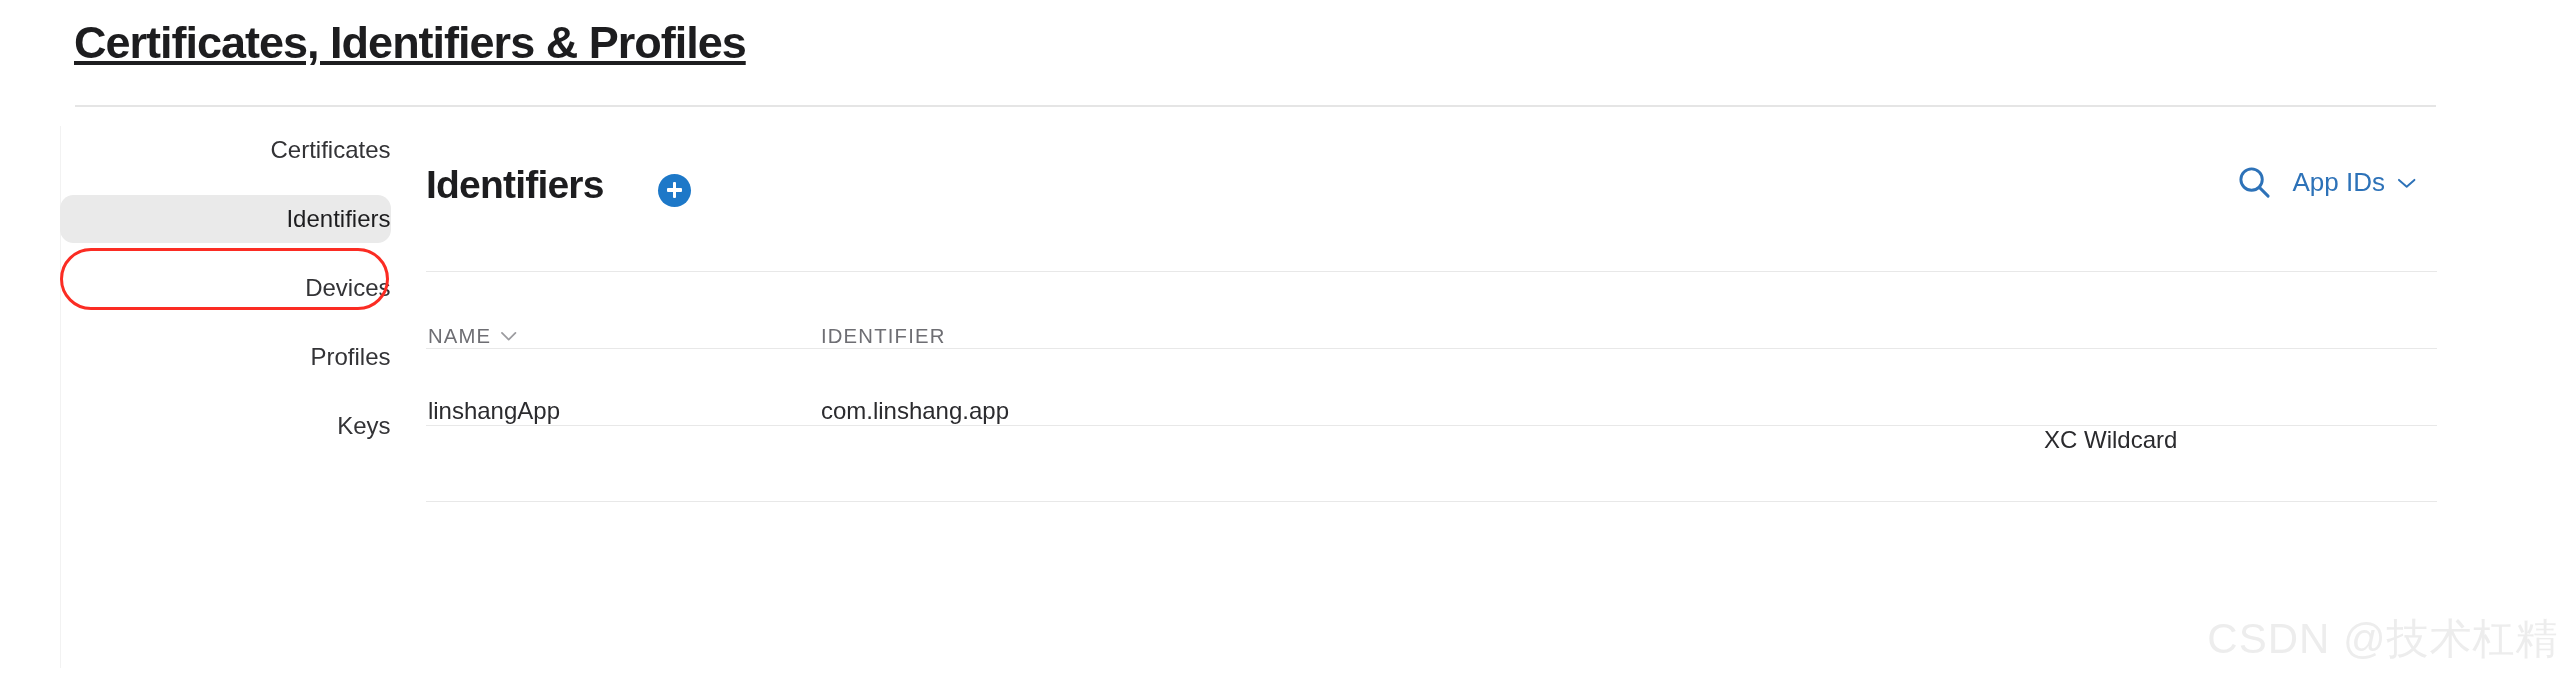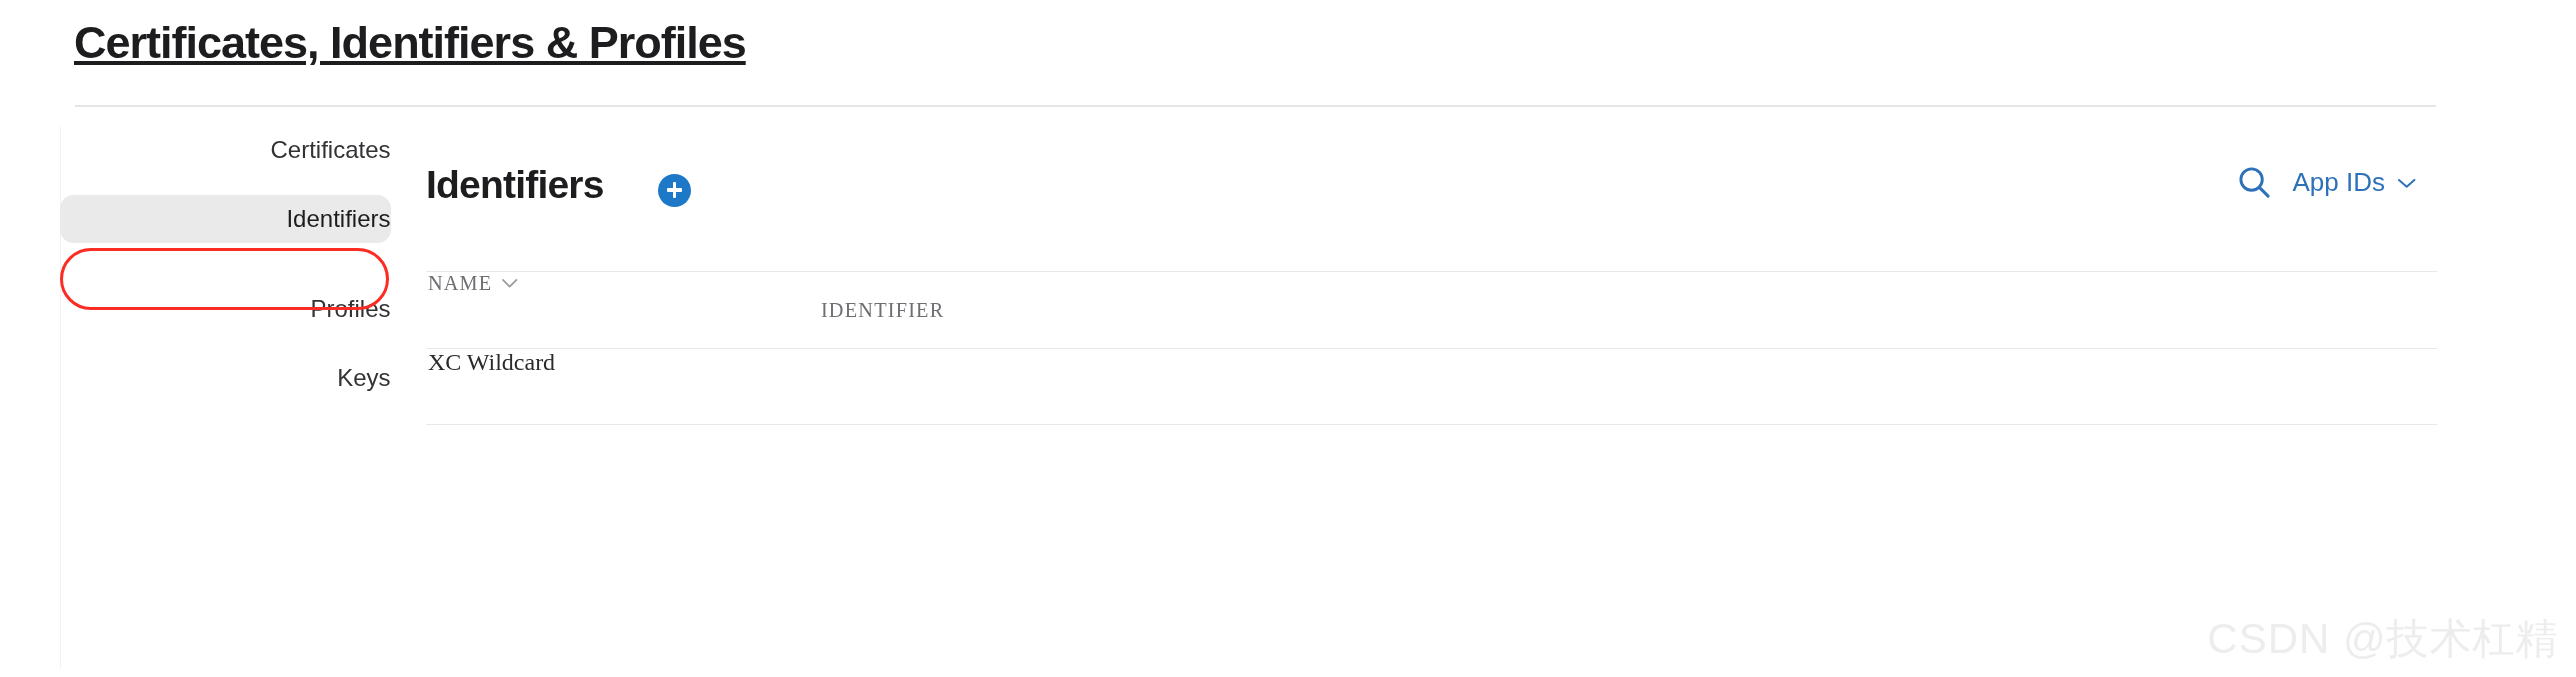--- a/index.html
+++ b/index.html
@@ -168,25 +168,24 @@
   
   #table {
     position: absolute;
     left: 0;
     top: 271px;
     width: 2011px;
   }
   .trow {
     position: relative;
     display: flex;
-    align-items: flex-start;
+    align-items: flex-end;
     height: 77px;
     border-top: 1.9px solid #e8e8e8;
     box-sizing: border-box;
-    font-family: Liberation Serif, serif;
   }
   .trow.last { border-bottom: 1.9px solid #e8e8e8; flex-direction: column; }
   .col-name  { width: 393px; flex: 0 0 393px; padding-left: 1.9px; }
   .col-ident { flex: 1 1 auto; margin-top: 27px; }
   .head-cell {
     font-size: 20.3px;
     color: #6e6e73;
     letter-spacing: 1.2px;
     display: flex;
     align-items: center;
@@ -221,20 +220,23 @@
 <div id="sidebar-rule"></div>
 <nav id="sidebar">
   <div class="nav-item">
     <span>Certificates</span>
   </div>
   <div class="nav-gap"></div>
   <div class="nav-item selected">
     <span>Identifiers</span>
   </div>
   <div class="nav-gap"></div>
+  <div class="nav-item">
+    <span>Devices</span>
+  </div>
   <div class="nav-gap"></div>
   <div class="nav-item">
     <span>Profiles</span>
   </div>
   <div class="nav-gap"></div>
   <div class="nav-item">
     <span>Keys</span>
   </div>
   <div class="nav-gap"></div>
 </nav>
@@ -267,20 +269,24 @@
         <span>NAME</span>
         <svg class="sort-chevron" viewBox="0 0 18 11">
           <polyline points="2,2 9,9 16,2" fill="none" stroke="#9b9b9f" stroke-width="1.8" stroke-linecap="round" stroke-linejoin="round"></polyline>
         </svg>
       </div>
       <div class="col-ident head-cell">
         <span>IDENTIFIER</span>
       </div>
     </div>
 
+    <div class="trow">
+      <div class="col-name body-cell">linshangApp</div>
+      <div class="col-ident body-cell">com.linshang.app</div>
+    </div>
 
     <div class="trow last">
       <div class="col-name body-cell">XC Wildcard</div>
       <div class="col-ident body-cell">*</div>
     </div>
 
   </div>
 </div>
 
 <div id="watermark">CSDN @技术杠精</div>

